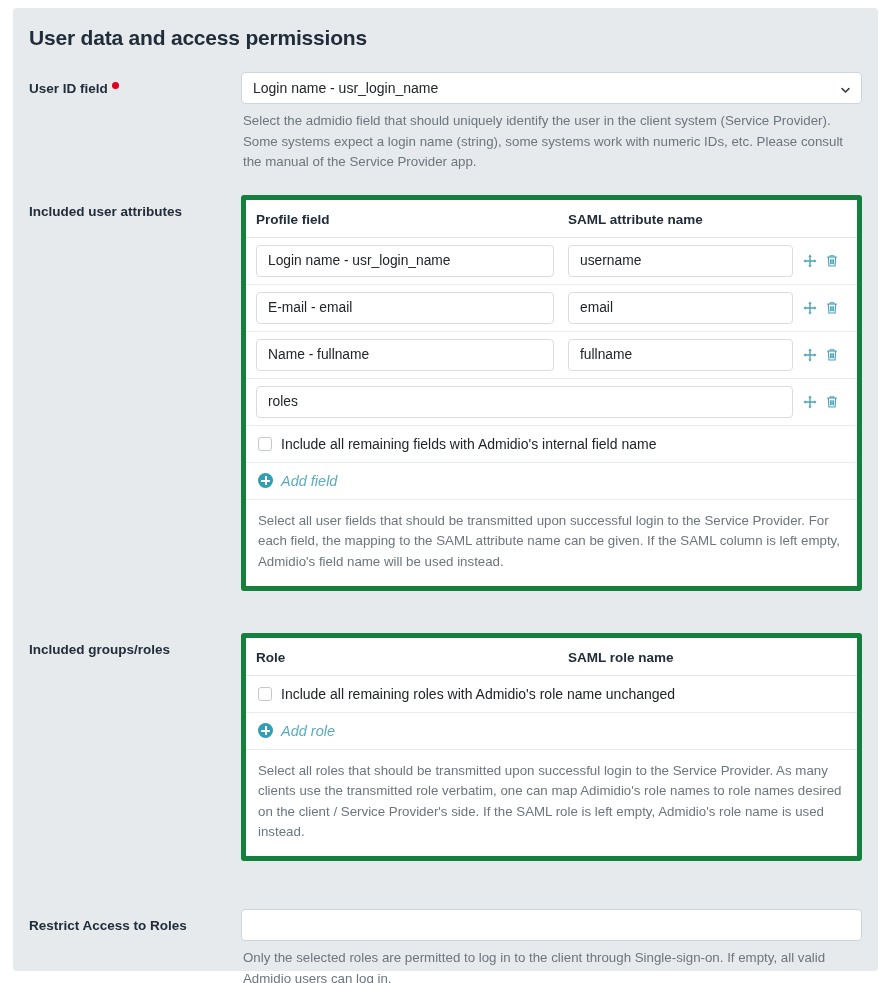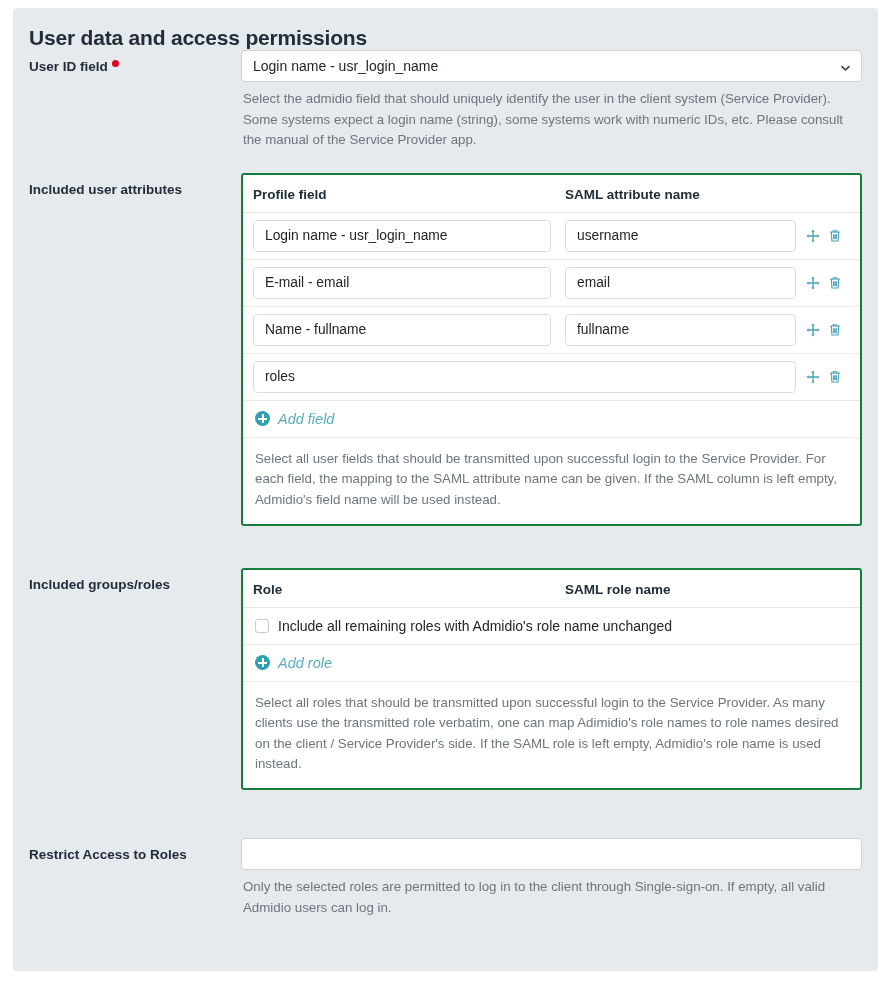--- a/index.html
+++ b/index.html
@@ -91,21 +91,21 @@
     font-size: 13.3px;
     color: #6d757d;
     line-height: 1.55;
     margin-top: 7px;
     padding: 0 4px 0 2px;
   }
 
   
   .map-table {
     background: #ffffff;
-    border: 2px solid #15803d;
+    border: 5px solid #15803d;
     border-radius: 3px;
     width: 100%;
   }
   .map-head {
     display: flex;
     padding: 12px 10px 10px 10px;
     border-bottom: 1px solid #e3e6e9;
   }
   .map-head .th {
     font-size: 13.5px;
@@ -229,21 +229,21 @@
   }
 </style>
 </head>
 <body>
 
 <div class="page">
   <div class="card">
 
     <div class="card-title">User data and access permissions</div>
 
-    <div class="form-row" style="justify-content:space-between;">
+    <div class="form-row" style="margin-top:22px;justify-content:space-between;">
       <div class="label-col">
         <span>User ID field</span><span class="req-dot"></span>
       </div>
       <div class="control-col">
         <div class="select-box">
           <span>Login name - usr_login_name</span>
           <span class="select-chevron">
             <svg viewBox="0 0 16 16" width="11" height="11" fill="none" stroke="currentColor" stroke-width="2.2" stroke-linecap="round" stroke-linejoin="round">
                 <polyline points="3,6 8,11 13,6"></polyline>
               </svg>
@@ -335,20 +335,24 @@
                 <svg viewBox="0 0 16 16" width="14" height="14" fill="none" stroke="currentColor" stroke-width="1.3">
                     <path d="M2.5 3.5 h11"></path>
                     <path d="M6 3.5 V2 h4 v1.5"></path>
                     <path d="M3.8 3.5 l0.7 10.2 h7 l0.7 -10.2"></path>
                     <path d="M6.4 6 V11.6 M8 6 V11.6 M9.6 6 V11.6"></path>
                   </svg>
               </span>
             </div>
           </div>
 
+          <div class="chk-row">
+            <span class="checkbox"></span>
+            <span class="chk-label">Include all remaining fields with Admidio's internal field name</span>
+          </div>
 
           <div class="add-row">
             <span class="plus-circle"></span>
             <span class="add-label">Add field</span>
           </div>
 
           <div class="table-note">Select all user fields that should be transmitted upon successful login to the Service Provider. For each field, the mapping to the SAML attribute name can be given. If the SAML column is left empty, Admidio's field name will be used instead.</div>
         </div>
       </div>
     </div>

